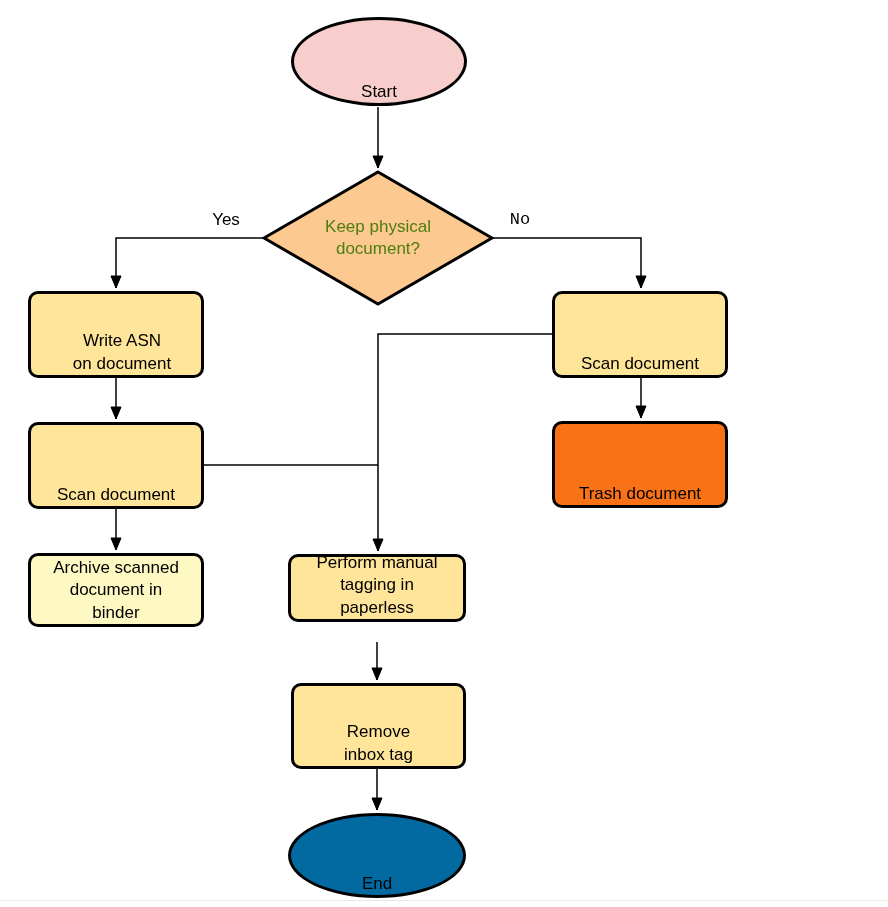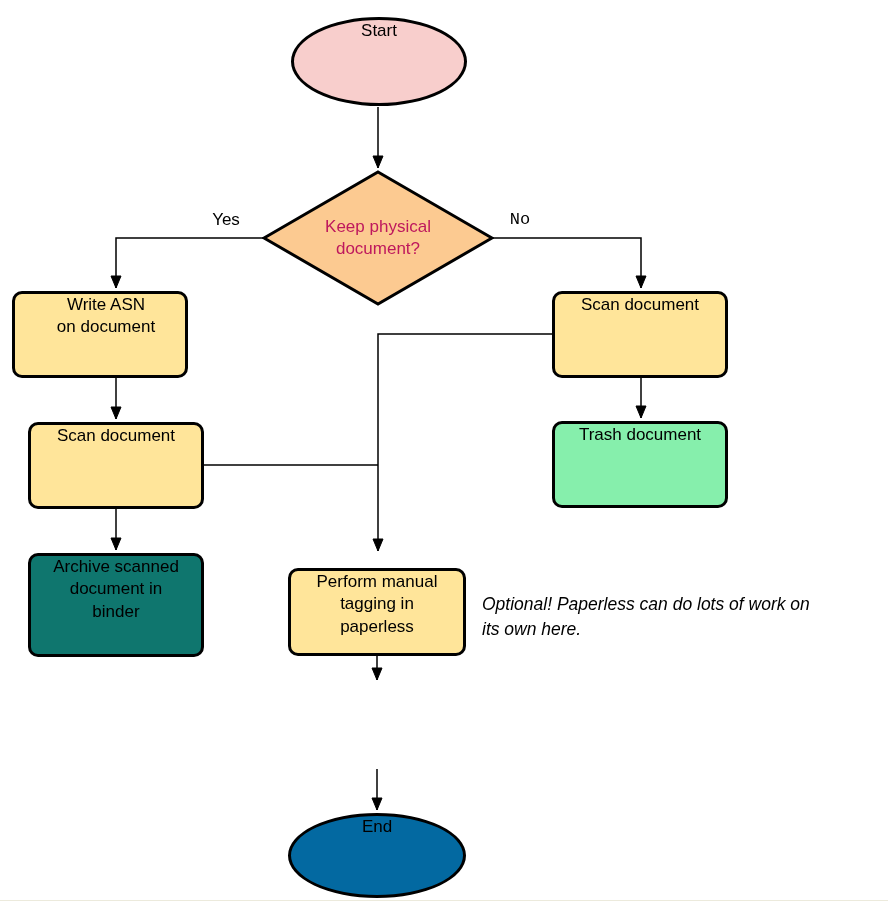--- a/index.html
+++ b/index.html
@@ -7,35 +7,35 @@
   #canvas{
     position:relative;
     width:888px;height:907px;
     background:#ffffff;
     font-family:"Liberation Sans",sans-serif;
     overflow:hidden;
   }
   #edges{position:absolute;left:0;top:0;width:888px;height:907px;}
   .node{
     position:absolute;
-    display:flex;align-items:flex-start;justify-content:center;
+    display:flex;align-items:flex-end;justify-content:center;
     text-align:center;
     font-size:17px;line-height:1.32;
     color:#000;
     white-space:pre-line;
     z-index:2;
   }
   .process{border:3px solid #000;border-radius:10px;}
   .terminator{border:3px solid #000;border-radius:50%;}
   .diamond-wrap{position:absolute;z-index:2;}
   .diamond-wrap svg{display:block;}
   .diamond-label{
     position:absolute;inset:0;
     display:flex;align-items:center;justify-content:center;
-    text-align:center;font-size:17px;line-height:1.32;color:#be185d;
+    text-align:center;font-size:17px;line-height:1.32;color:#4d7c0f;
     white-space:pre-line;
   }
   .edge-label{
     position:absolute;z-index:3;
     font-size:17px;color:#000;
     text-align:center;
   }
   .note{
     position:absolute;left:482px;top:592px;width:404px;
     font-size:17.5px;font-style:italic;line-height:25px;color:#000;
@@ -77,48 +77,50 @@
     <svg width="232" height="136" viewBox="0 0 232 136">
       <polygon points="116,2 230,68 116,134 2,68" stroke="#000" stroke-width="3" fill="#fcca91"></polygon>
     </svg>
     <div class="diamond-label">Keep physical
 document?</div>
   </div>
 
   <div class="edge-label" style="left:196px;top:210px;width:60px;">Yes</div>
   <div class="edge-label" style="left:490px;top:210px;width:60px;font-family:Liberation Mono, monospace;">No</div>
 
-  <div class="node process fill-process" style="left: 12px; top: 291px; width: 176px; height: 87px; background: rgb(255, 229, 154); padding-left: 12px;">
+  <div class="node process fill-process" style="left: 28px; top: 291px; width: 176px; height: 87px; background: rgb(255, 229, 154); padding-left: 12px;">
     <span>Write ASN
 on document</span>
   </div>
   <div class="node process fill-process" style="left: 28px; top: 422px; width: 176px; height: 87px; background: rgb(255, 229, 154);">
     <span>Scan document</span>
   </div>
-  <div class="node process fill-process" style="left: 28px; top: 553px; width: 176px; height: 104px; background: #0f766e;">
+  <div class="node process fill-process" style="left: 28px; top: 553px; width: 176px; height: 74px; background: #fef9c3;">
     <span>Archive scanned
 document in
 binder</span>
   </div>
 
   <div class="node process fill-process" style="left: 552px; top: 291px; width: 176px; height: 87px; background: rgb(255, 229, 154);">
     <span>Scan document</span>
   </div>
-  <div class="node process fill-process" style="left: 552px; top: 421px; width: 176px; height: 87px; background: #86efac;">
+  <div class="node process fill-process" style="left: 552px; top: 421px; width: 176px; height: 87px; background: #f97316;">
     <span>Trash document</span>
   </div>
 
-  <div class="node process fill-process" style="left: 288px; top: 568px; width: 178px; height: 88px; background: rgb(255, 229, 154);">
+  <div class="node process fill-process" style="left: 288px; top: 554px; width: 178px; height: 68px; background: rgb(255, 229, 154);">
     <span>Perform manual
 tagging in
 paperless</span>
   </div>
 
-  <div class="note">Optional! Paperless can do lots of work on
-its own here.</div>
 
+  <div class="node process fill-process" style="left: 291px; top: 683px; width: 175px; height: 86px; background: rgb(255, 229, 154);">
+    <span>Remove
+inbox tag</span>
+  </div>
 
   <div class="node terminator fill-terminator" style="left: 288px; top: 813px; width: 178px; height: 85px; background: #0369a1;">
     <span>End</span>
   </div>
 
   <div class="bottom-rule"></div>
 </div>
 
 </body></html>

